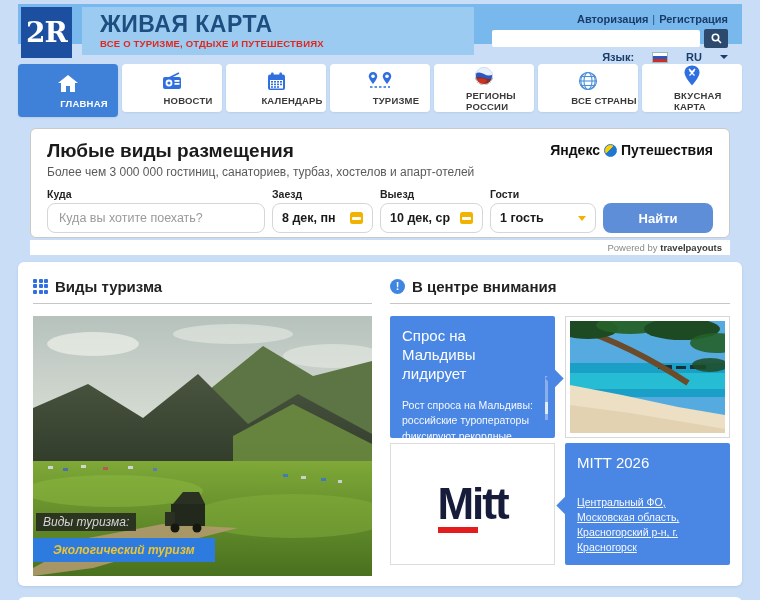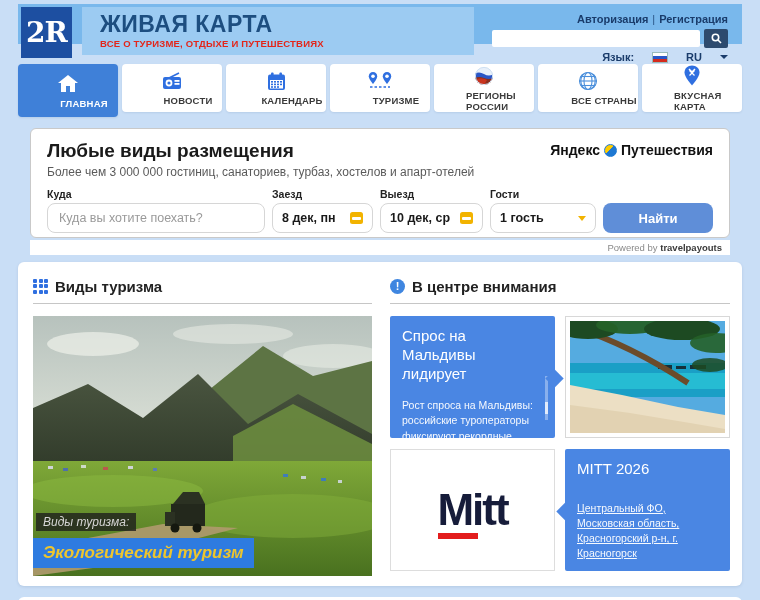--- a/index.html
+++ b/index.html
@@ -78,24 +78,24 @@
   .grid-icon{width:15px;height:15px;display:grid;grid-template-columns:repeat(3,1fr);gap:1.5px;}
   .grid-icon span{background:#2f6fe0;border-radius:1px;}
   .info-icon{width:15px;height:15px;border-radius:50%;background:#3f86e0;color:#fff;
         font-size:11px;font-weight:bold;display:flex;align-items:center;justify-content:center;}
 
   
   .photo{position:relative;margin-top:12px;width:339px;height:260px;overflow:hidden;background:#b9c4be;font-style:italic;}
   .ph-label-dark{position:absolute;left:3px;top:197px;background:rgba(28,28,28,.78);color:#d6d6d6;
         font-size:12px;padding:2px 7px;}
   .ph-label-blue{position:absolute;left:0;top:222px;background:#2e7be0;color:#edc52e;
-        font-size:17px;font-weight:bold;padding:5px 10px;}
-
-  
-  .rows{margin-top:12px;display:flex;flex-direction:column;gap:11px;}
+        font-size:12px;font-weight:bold;padding:5px 20px;}
+
+  
+  .rows{margin-top:12px;display:flex;flex-direction:column;gap:5px;}
   .nrow{display:flex;gap:10px;}
   .ncard{width:165px;height:122px;background:#4a86e3;border-radius:2px;box-sizing:border-box;
         padding:11px 12px;position:relative;color:#fff;cursor:pointer;}
   .ncard .ntitle{font-size:15px;line-height:1.25;}
   .ncard .ntext{font-size:10.5px;line-height:1.45;color:rgba(255,255,255,.95);margin-top:15px;padding-right:8px;}
   .ncard .ntext2{margin-top:22px;text-decoration:underline;}
   .nscroll{position:absolute;right:7px;top:60px;width:3px;height:44px;background:rgba(255,255,255,.35);}
   .nscroll::after{content:"";position:absolute;left:0;top:26px;width:3px;height:12px;background:rgba(255,255,255,.75);}
   .arrow-r{position:absolute;right:-6px;top:56px;width:13px;height:13px;background:#4a86e3;transform:rotate(45deg);}
   .arrow-l{position:absolute;left:-6px;top:56px;width:13px;height:13px;background:#4a86e3;transform:rotate(45deg);}

